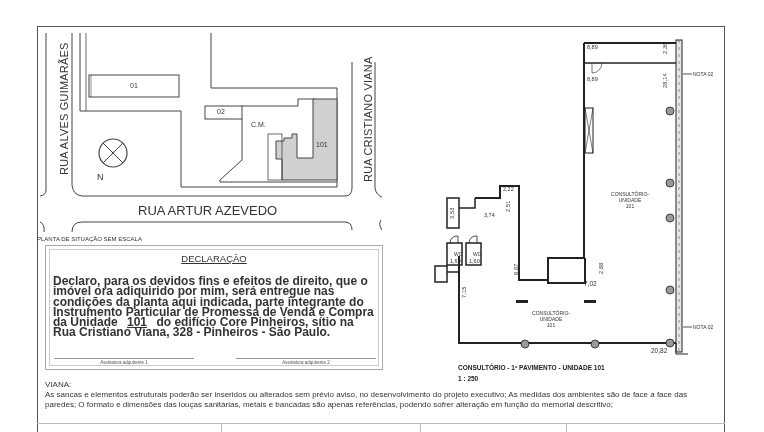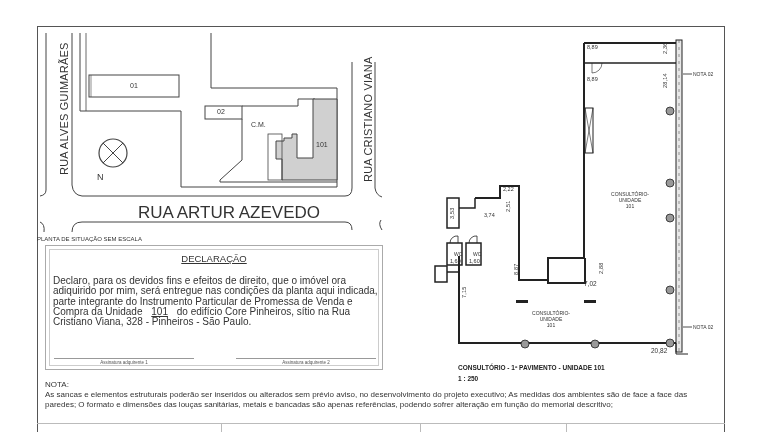--- a/index.html
+++ b/index.html
@@ -4,21 +4,21 @@
 <style>
   html, body { margin:0; padding:0; background:#fff; }
   body { width:764px; height:432px; position:relative; overflow:hidden; font-family:"Liberation Sans", sans-serif; color:#333; }
   .sheet { position:absolute; left:37px; top:26px; width:688px; height:420px; border:1px solid #555; border-bottom:none; box-sizing:border-box; }
   .abs { position:absolute; }
   .vlab { position:absolute; transform:rotate(-90deg); transform-origin:left top; white-space:nowrap; font-size:11px; color:#333; letter-spacing:0.2px; }
   .small { font-size:7px; color:#333; }
   .decl { position:absolute; left:45px; top:245px; width:338px; height:125px; border:1px solid #aaa; box-sizing:border-box; padding:0; }
   .decl-inner { position:absolute; left:3px; top:3px; right:3px; bottom:3px; border:1px solid #ccc; }
   .decl-title { position:absolute; left:0; right:0; top:7px; text-align:center; font-size:9.5px; text-decoration:underline; color:#333; }
-  .decl-text { position:absolute; left:7px; top:30px; width:326px; font-size:10px; line-height:10.3px; color:#333; }
+  .decl-text { position:absolute; left:7px; top:30px; width:326px; font-size:12px; line-height:10.3px; color:#333;font-weight:bold; }
   .sig { position:absolute; top:112px; height:1px; background:#999; }
   .sig-lab { position:absolute; top:114px; font-size:4.5px; color:#555; text-align:center; }
   .nota2 { position:absolute; left:399px; top:32px; font-size:7.8px; line-height:9.6px; color:#333; width:150px; }
   .nota { position:absolute; left:45px; top:380px; font-size:8px; line-height:9.8px; color:#333; width:680px; }
   .footer-line { position:absolute; left:37px; top:423px; width:688px; height:1px; background:#bbb; }
   .footer-div { position:absolute; top:424px; width:1px; height:10px; background:#bbb; }
   .plan-title { position:absolute; left:458px; top:364px; font-size:6.5px; font-weight:bold; color:#222; }
   .plan-scale { position:absolute; left:458px; top:375px; font-size:6.5px; font-weight:bold; color:#222; }
 </style>
 </head>
@@ -53,21 +53,21 @@
   <path d="M313 99 L337 99 L337 180 L282 180 L282 159 L276 159 L276 141 L284 141 L284 138 L292 138 L292 134 L297 134 L297 158 L313 158 Z" fill="#d0d0d0" stroke="#444" stroke-width="1"></path>
   <rect x="268" y="134" width="14" height="46" fill="none" stroke="#444" stroke-width="0.8"></rect>
 
   <circle cx="113" cy="153" r="14" fill="none" stroke="#444" stroke-width="1.2"></circle>
   <line x1="103" y1="143" x2="123" y2="163" stroke="#444" stroke-width="1"></line>
   <line x1="123" y1="143" x2="103" y2="163" stroke="#444" stroke-width="1"></line>
 </svg>
 
 <div class="vlab" style="left:58px;top:175px;">RUA ALVES GUIMARÃES</div>
 <div class="vlab" style="left:362px;top:182px;">RUA CRISTIANO VIANA</div>
-<div class="abs" style="left:138px;top:203px;font-size:17px;">RUA ARTUR AZEVEDO</div>
+<div class="abs" style="left:138px;top:203px;font-size:13px;">RUA ARTUR AZEVEDO</div>
 <div class="abs small" style="left:130px;top:82px;">01</div>
 <div class="abs small" style="left:217px;top:108px;">02</div>
 <div class="abs small" style="left:251px;top:121px;">C.M.</div>
 <div class="abs small" style="left:316px;top:141px;">101</div>
 <div class="abs" style="left:97px;top:172px;font-size:9px;">N</div>
 <div class="abs" style="left:37px;top:236px;font-size:6px;color:#333;">PLANTA DE SITUAÇÃO SEM ESCALA</div>
 
 <div class="decl">
   <div class="decl-inner"></div>
   <div class="decl-title">DECLARAÇÃO</div>
@@ -154,20 +154,20 @@
   <div>101</div>
 </div>
 
 <div class="abs" style="left:693px;top:71px;font-size:5px;">NOTA 02</div>
 <div class="abs" style="left:693px;top:324px;font-size:5px;">NOTA 02</div>
 
 <div class="plan-title">CONSULTÓRIO - 1º PAVIMENTO - UNIDADE 101</div>
 <div class="plan-scale">1 : 250</div>
 
 <div class="nota">
-  <div>NOTA:</div>
+  <div>VIANA:</div>
   <div style="width:660px;">As sancas e elementos estruturais poderão ser inseridos ou alterados sem prévio aviso, no desenvolvimento do projeto executivo; As medidas dos ambientes são de face a face das paredes; O formato e dimensões das louças sanitárias, metais e bancadas são apenas referências, podendo sofrer alteração em função do memorial descritivo;</div>
 </div>
 
 <div class="footer-line"></div>
 <div class="footer-div" style="left:221px;"></div>
 <div class="footer-div" style="left:420px;"></div>
 <div class="footer-div" style="left:566px;"></div>
 
 </body></html>

